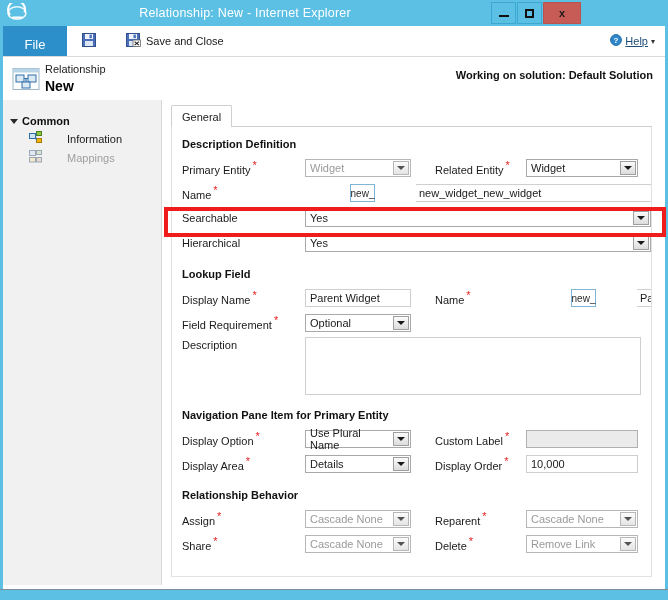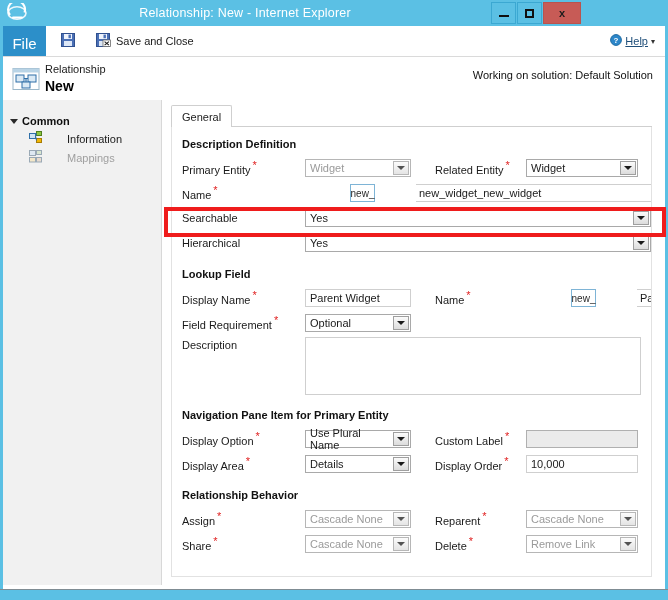--- a/index.html
+++ b/index.html
@@ -98,38 +98,38 @@
     position: absolute;
     left: 3px; top: 26px;
     width: 662px;
     height: 30px;
     background: #ffffff;
     display: flex;
     align-items: center;
     box-sizing: border-box;
   }
   .file-tab {
-    width: 43px;
+    width: 64px;
     height: 30px;
     background: #2c8fc9;
     color: #ffffff;
-    font-size: 15px;
+    font-size: 13px;
     display: flex;
     align-items: flex-end;
     justify-content: center;
     padding-bottom: 4px;
     box-sizing: border-box;
     cursor: pointer;
     flex: none;
   }
   .ribbon-cmds {
     display: flex;
     align-items: center;
     margin-left: 13px;
-    gap: 17px;
+    gap: 26px;
   }
   .cmd {
     display: flex;
     align-items: center;
     gap: 5px;
     cursor: pointer;
     padding: 2px 2px;
   }
   .cmd-label {
     font-size: 11px;
@@ -194,21 +194,21 @@
     font-weight: bold;
     color: #000000;
     line-height: 18px;
     margin-top: 1px;
   }
   .eh-solution {
     position: absolute;
     right: 12px;
     top: 12px;
     font-size: 11px;
-    font-weight: normal;
+    font-weight: bold;
     color: #111111;
     white-space: nowrap;
     text-align: center;
   }
 
   
   .leftnav {
     position: absolute;
     left: 3px;
     top: 100px;

